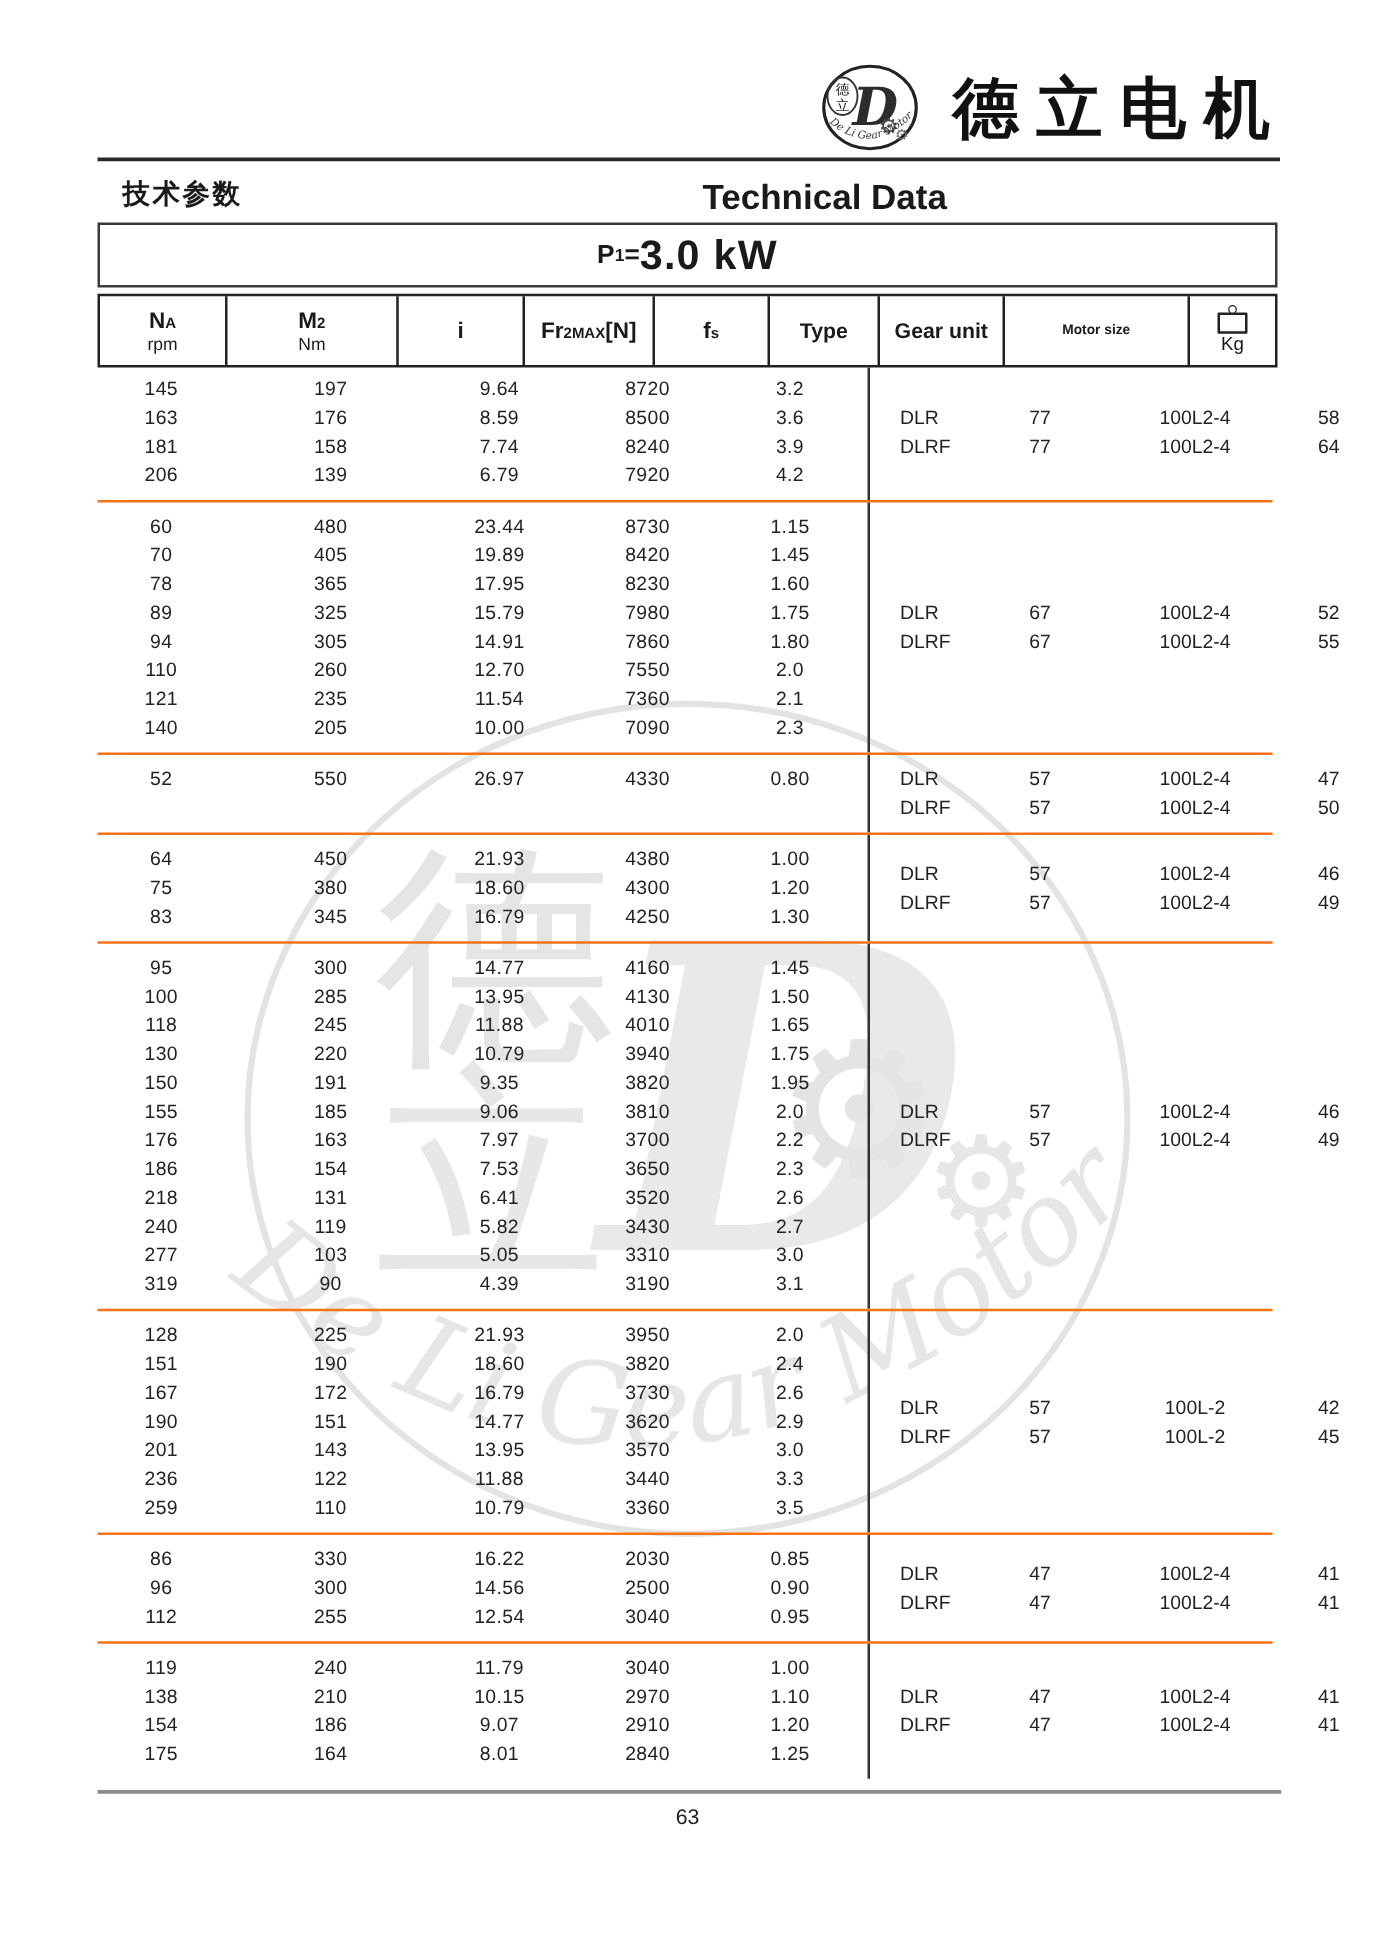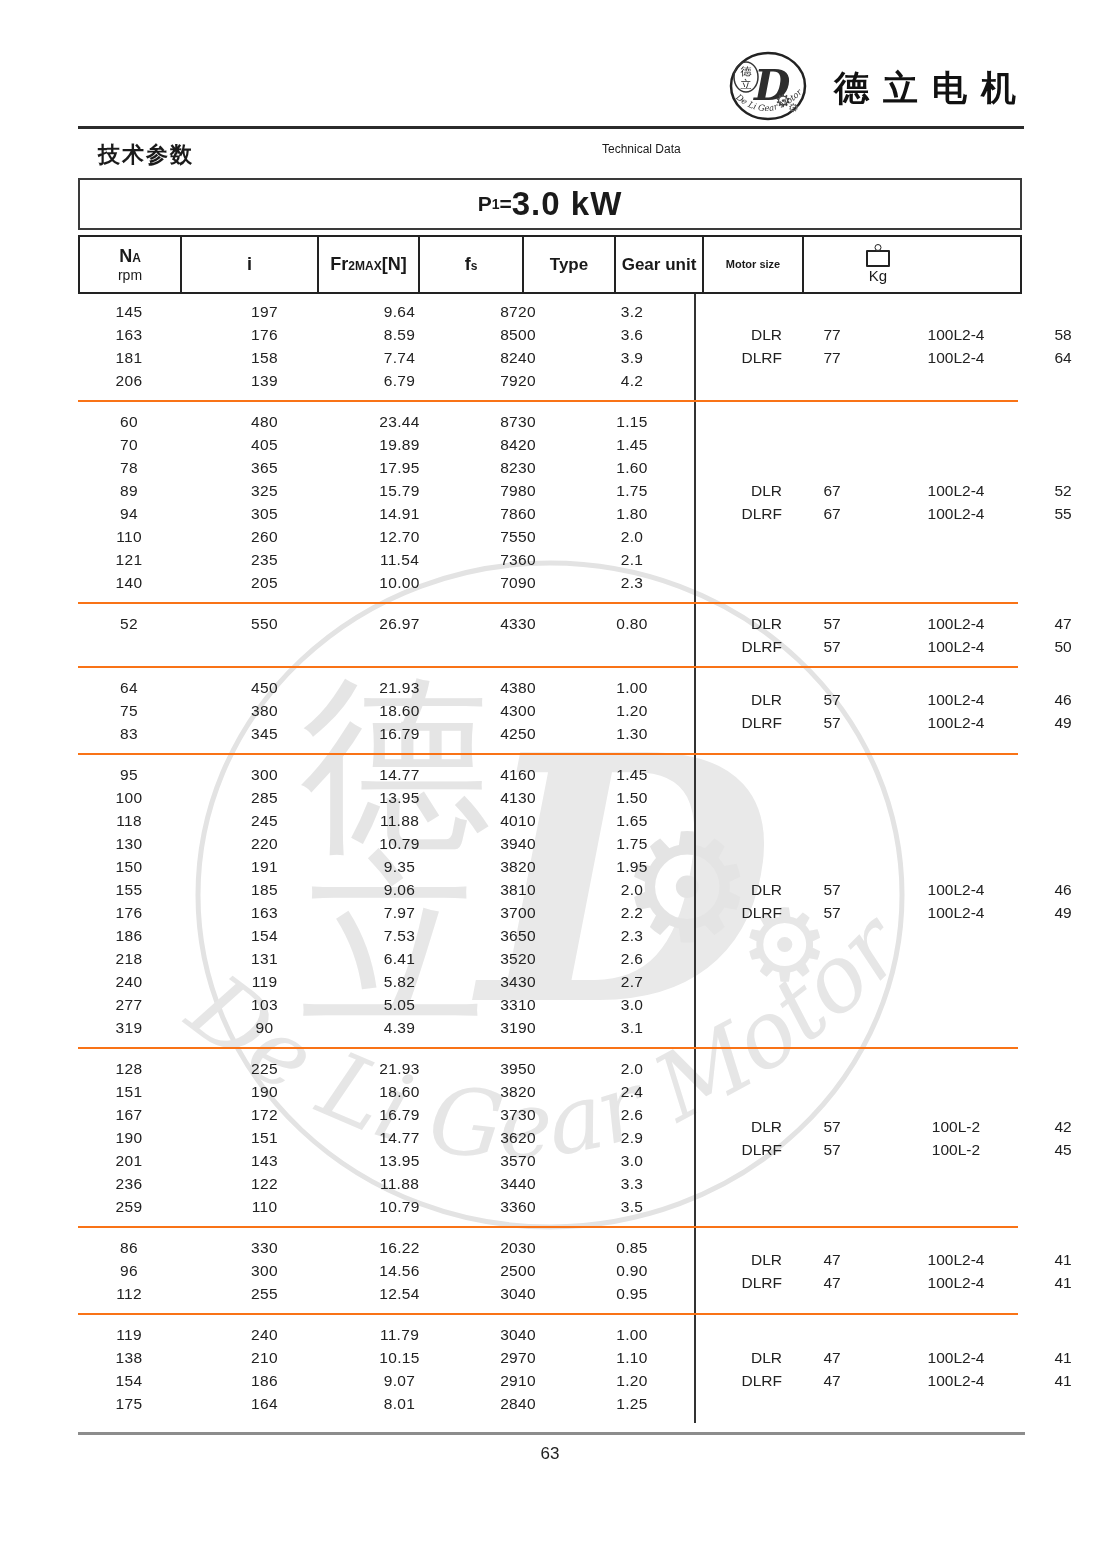--- a/index.html
+++ b/index.html
@@ -4,27 +4,27 @@
 <style>
   html,body{margin:0;padding:0;}
   body{
     width:1100px;height:1555px;position:relative;background:#ffffff;
     font-family:"Liberation Sans",sans-serif;color:#1a1a1a;overflow:hidden;
   }
 
   
   .brand{position:absolute;top:46px;right:70px;display:flex;align-items:center;gap:16px;z-index:2;}
   .brand-name{
-    font-family:"DejaVu Serif",serif;font-weight:bold;font-size:35px;color:#111;
+    font-family:"DejaVu Serif",serif;font-weight:bold;font-size:53px;color:#111;
     letter-spacing:14px;white-space:nowrap;line-height:1;
   }
   .top-rule{position:absolute;top:126px;left:78px;width:946px;height:3px;background:#2b2b2b;}
   .titles{position:absolute;top:140px;left:78px;width:946px;height:30px;}
   .title-cn{position:absolute;left:0;top:0;font-size:22px;font-weight:bold;letter-spacing:2px;margin-left:20px;}
-  .title-en{position:absolute;left:524px;top:2px;font-size:12px;font-weight:normal;}
+  .title-en{position:absolute;left:484px;top:2px;font-size:28px;font-weight:bold;}
 
   
   .p1-box{
     position:absolute;top:178px;left:78px;width:940px;height:48px;border:2px solid #3a3a3a;
     display:flex;align-items:center;justify-content:center;z-index:2;background:#fff;
   }
   .p1-box .pfx{font-size:21px;font-weight:bold;}
   .p1-box .psub{font-size:14px;font-weight:bold;}
   .p1-box .peq{font-size:21px;font-weight:bold;}
   .p1-box .pval{font-size:33px;font-weight:bold;letter-spacing:1px;}
@@ -54,21 +54,21 @@
   .group + .group{border-top:2px solid #f97316;}
   .gcol{
     text-align:center;font-size:15.5px;line-height:23px;padding:8px 0;color:#222;
     letter-spacing:0.3px;
   }
   .rblock{
     grid-column:6 / span 4;border-left:2px solid #333;
     display:flex;flex-direction:column;justify-content:center;padding:8px 0;
   }
   .trow{display:grid;grid-template-columns:86px 100px 148px 66px;line-height:23px;font-size:15.5px;color:#222;}
-  .trow .t{text-align:right;padding-left:24px;}
+  .trow .t{text-align:left;padding-left:24px;}
   .trow .c{text-align:center;}
 
   
   .watermark{position:absolute;left:150px;top:540px;z-index:0;pointer-events:none;}
 
   
   .foot-rule{position:absolute;top:1432px;left:78px;width:947px;height:3px;background:#8c8c8c;}
   .page-num{position:absolute;top:1444px;left:78px;width:944px;text-align:center;font-size:17px;color:#222;}
 </style>
 </head>
@@ -117,20 +117,24 @@
     <span class="peq">=</span>
     <span class="pval">3.0 kW</span>
 </div>
 
 <div class="thead cols">
   <div class="th">
     <div><span class="sym">N</span><span class="sm">A</span></div>
     <div class="unit">rpm</div>
   </div>
   <div class="th">
+    <div><span class="sym">M</span><span class="sm">2</span></div>
+    <div class="unit">Nm</div>
+  </div>
+  <div class="th">
     <div><span class="sym">i</span></div>
   </div>
   <div class="th">
     <div><span class="sym">Fr</span><span class="sm">2</span><span class="sm">MAX</span><span class="sym">[N]</span></div>
   </div>
   <div class="th">
     <div><span class="sym">f</span><span class="sm">s</span></div>
   </div>
   <div class="th">
     <div class="sym" style="font-size:17px;">Type</div>

